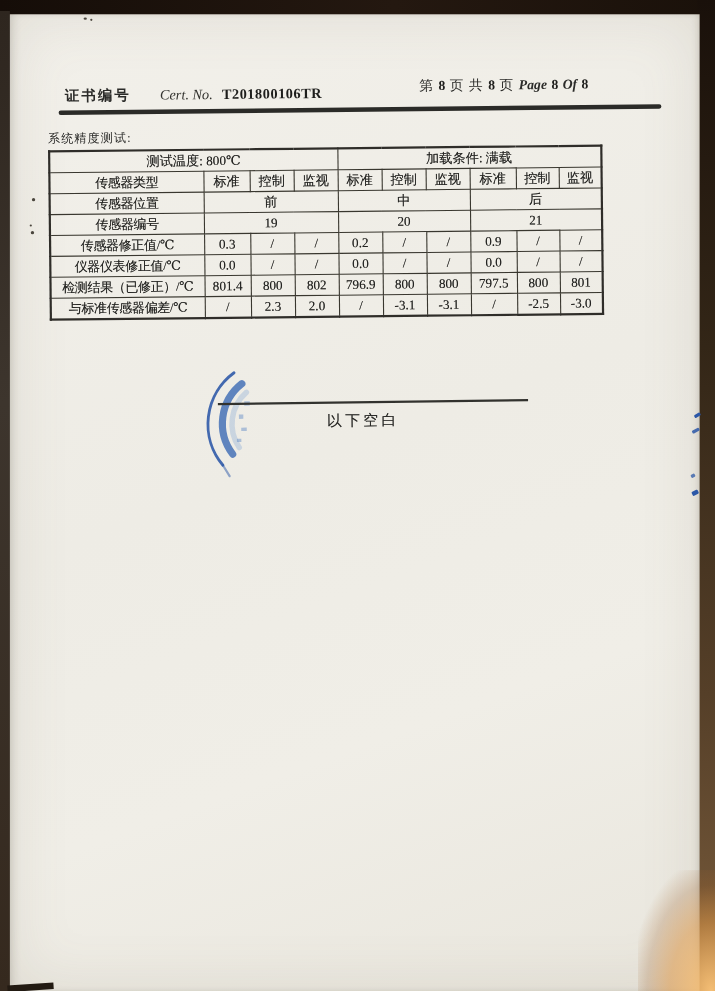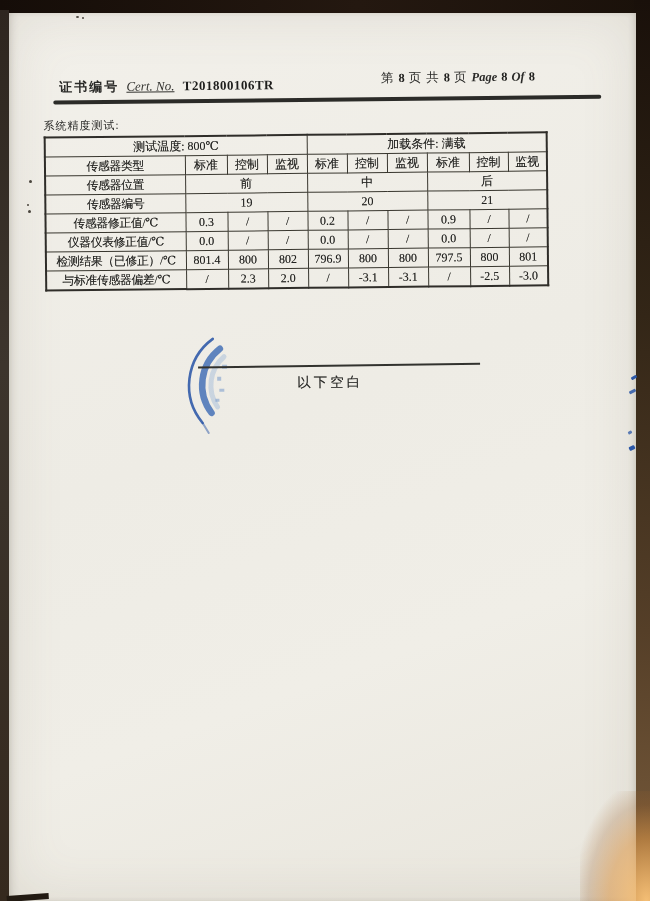--- a/index.html
+++ b/index.html
@@ -21,21 +21,21 @@
   .paper{position:absolute;left:9px;top:13px;width:627px;height:888px;
          background:linear-gradient(160deg,#f2f0ea,#eeece5 45%,#f0eee7 70%,#e9e6dd 100%);
          box-shadow:inset 0 0 55px rgba(120,108,85,.14), inset 6px 0 10px -6px rgba(40,30,20,.25), inset -4px 0 8px -5px rgba(60,45,25,.3);}
 
   .content{position:absolute;left:0;top:0;width:627px;height:888px;
            transform:rotate(-0.6deg);transform-origin:0 50%;color:#242422;}
 
   
   .cert-line{position:absolute;left:54px;top:66px;white-space:nowrap;font-size:13px;}
   .cert-zh{font-weight:bold;letter-spacing:2px;color:#2b2b29;}
-  .cert-en{font-style:italic;margin-left:4px;color:#33332f;text-decoration:underline;}
+  .cert-en{font-style:italic;margin-left:23px;color:#33332f;}
   .cert-no{font-weight:bold;margin-left:5px;letter-spacing:.5px;color:#1e1e1c;}
   .page-info{position:absolute;left:376px;top:61px;width:200px;white-space:nowrap;font-size:12.5px;}
   .page-info .seg{margin-right:4px;}
   .page-info .zh{letter-spacing:1px;color:#2b2b29;}
   .page-info .num{font-weight:bold;color:#1e1e1c;}
   .page-info .it{font-style:italic;font-weight:bold;color:#2b2b29;}
   .head-rule{position:absolute;left:48px;top:88px;width:548px;height:3.5px;
              background:linear-gradient(90deg,#3a3a36,#26262raub 40%,#222220);background-color:#2b2b28;border-radius:2px;}
 
   

